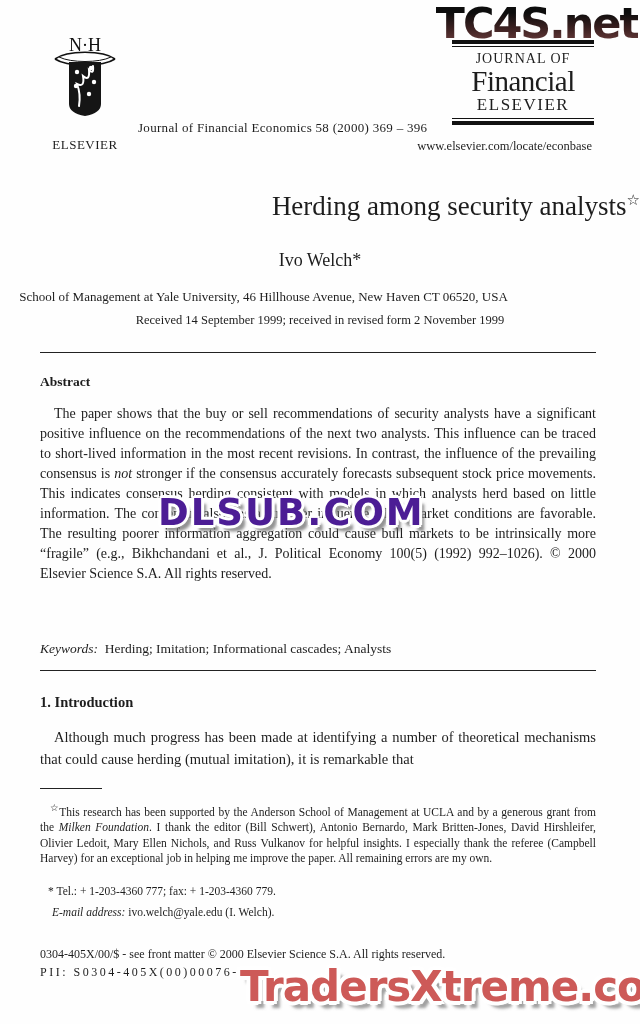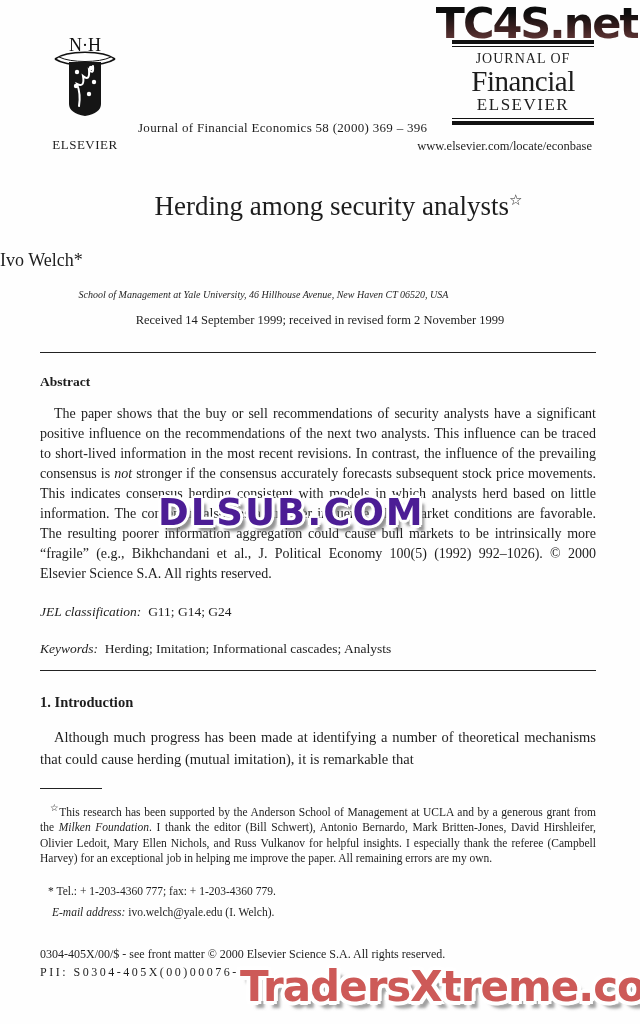--- a/index.html
+++ b/index.html
@@ -81,30 +81,30 @@
   .jlogo .j2 { font-size: 29px; line-height: 1.0; margin-top: 0px; letter-spacing: -0.5px; }
   .jlogo .j3 { font-size: 17px; letter-spacing: 1.5px; line-height: 1.05; }
   .website {
     position: absolute; top: 139px; right: 48px;
     font-size: 12.5px;
   }
 
   
   .title {
     position: absolute; top: 191px; left: 0; width: 640px;
-    text-align: center; font-size: 27px; padding-left: 37px;
+    text-align: right; font-size: 27px; padding-left: 37px;
   }
   .title sup { font-size: 15px; }
   .author {
     position: absolute; top: 250px; left: 0; width: 640px;
-    text-align: left; font-size: 18px;
+    text-align: center; font-size: 18px;
   }
   .affiliation {
     position: absolute; top: 289px; left: 0; width: 527px;
-    text-align: center; font-style: italic; font-size: 10px;
+    text-align: center; font-size: 13px;
   }
   .received {
     position: absolute; top: 313px; left: 0; width: 640px;
     text-align: center; font-size: 12.5px;
   }
 
   .rule { position: absolute; left: 40px; width: 556px; height: 0; border-top: 1.5px solid #222; }
   .rule-1 { top: 352px; }
   .rule-2 { top: 670px; }
   .fn-rule { position: absolute; left: 40px; top: 788px; width: 62px; border-top: 1.5px solid #222; }
@@ -200,21 +200,20 @@
   <div class="affiliation">School of Management at Yale University, 46 Hillhouse Avenue, New Haven CT 06520, USA</div>
   <div class="received">Received 14 September 1999; received in revised form 2 November 1999</div>
 
   <div class="rule rule-1"></div>
 
   <div class="abstract-heading">Abstract</div>
   <p class="abstract-text"><span>The paper shows that the buy or sell recommendations of security analysts have a significant positive influence on the recommendations of the next two analysts. This influence can be traced to short-lived information in the most recent revisions. In contrast, the influence of the prevailing consensus is </span><em>not</em><span> stronger if the consensus accurately forecasts subsequent stock price movements. This indicates consensus herding consistent with models in which analysts herd based on little information. The consensus also has a stronger influence when market conditions are favorable. The resulting poorer information aggregation could cause bull markets to be intrinsically more “fragile” (e.g., Bikhchandani et al., J. Political Economy 100(5) (1992) 992–1026). © 2000 Elsevier Science S.A. All rights reserved.</span></p>
 
   <div class="wm-mid">DLSUB.COM</div>
 
-  <p class="jel"><em>JEL classification:</em>&nbsp; <span>G11; G14; G24</span></p>
   <p class="keywords"><em>Keywords:</em>&nbsp; <span>Herding; Imitation; Informational cascades; Analysts</span></p>
 
   <div class="rule rule-2"></div>
 
   <div class="section-heading">1. Introduction</div>
   <p class="intro">Although much progress has been made at identifying a number of theoretical mechanisms that could cause herding (mutual imitation), it is remarkable that</p>
 
   <div class="fn-rule"></div>
   <p class="footnote fn-star"><sup>☆</sup><span>This research has been supported by the Anderson School of Management at UCLA and by a generous grant from the </span><em>Milken Foundation</em><span>. I thank the editor (Bill Schwert), Antonio Bernardo, Mark Britten-Jones, David Hirshleifer, Olivier Ledoit, Mary Ellen Nichols, and Russ Vulkanov for helpful insights. I especially thank the referee (Campbell Harvey) for an exceptional job in helping me improve the paper. All remaining errors are my own.</span></p>
   <p class="footnote fn-tel">* Tel.: + 1-203-4360 777; fax: + 1-203-4360 779.</p>

